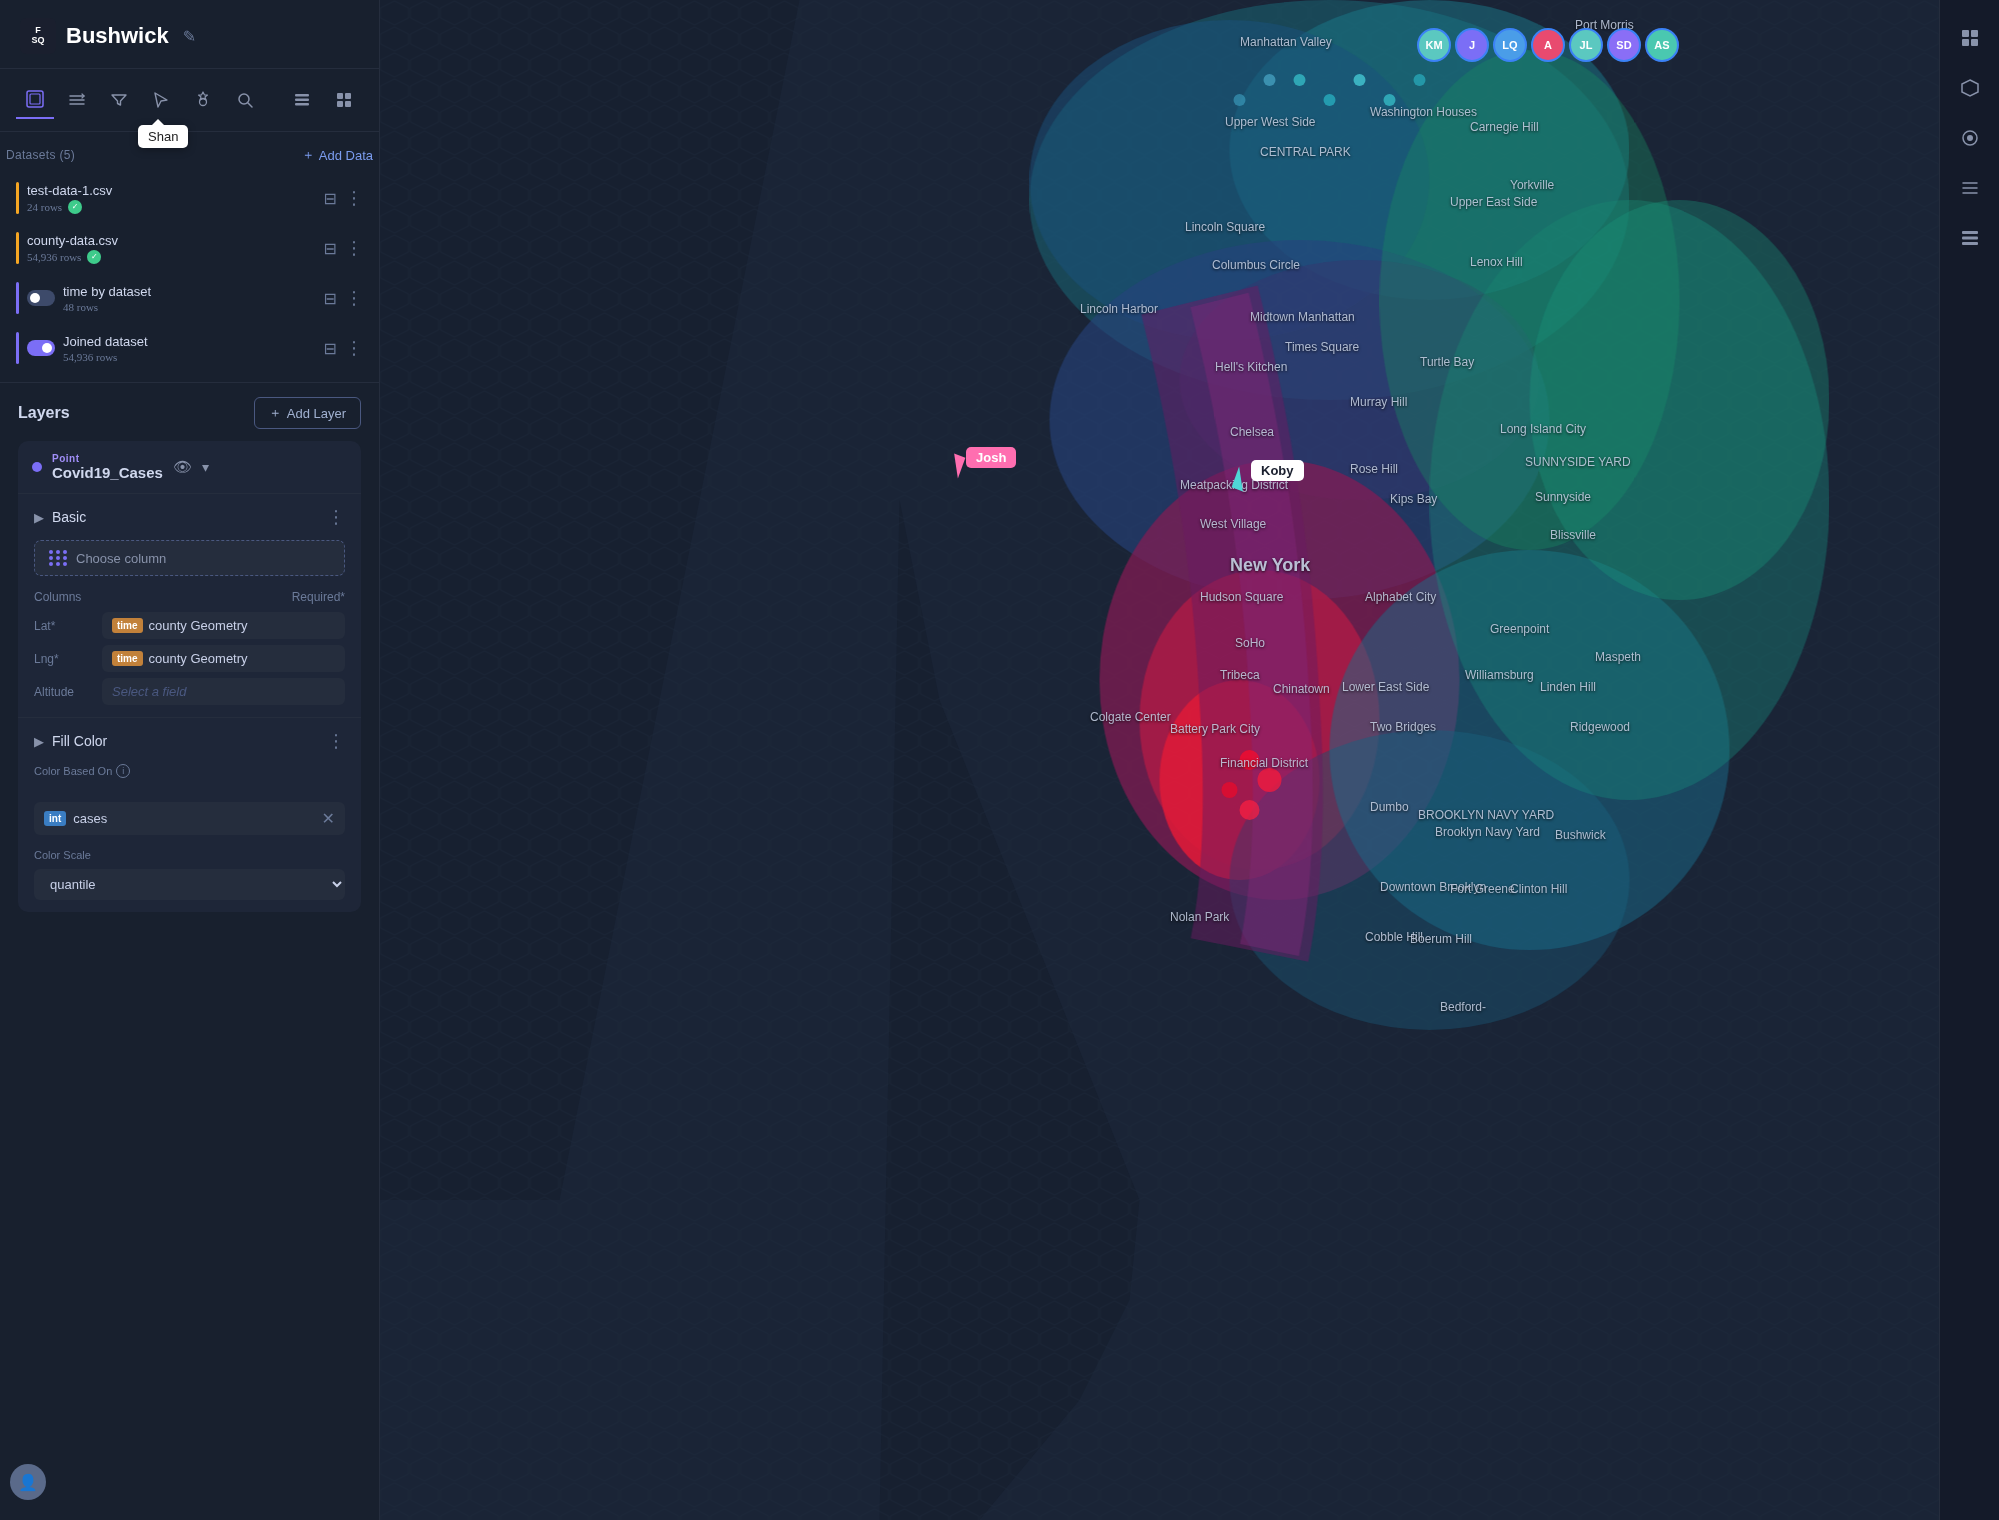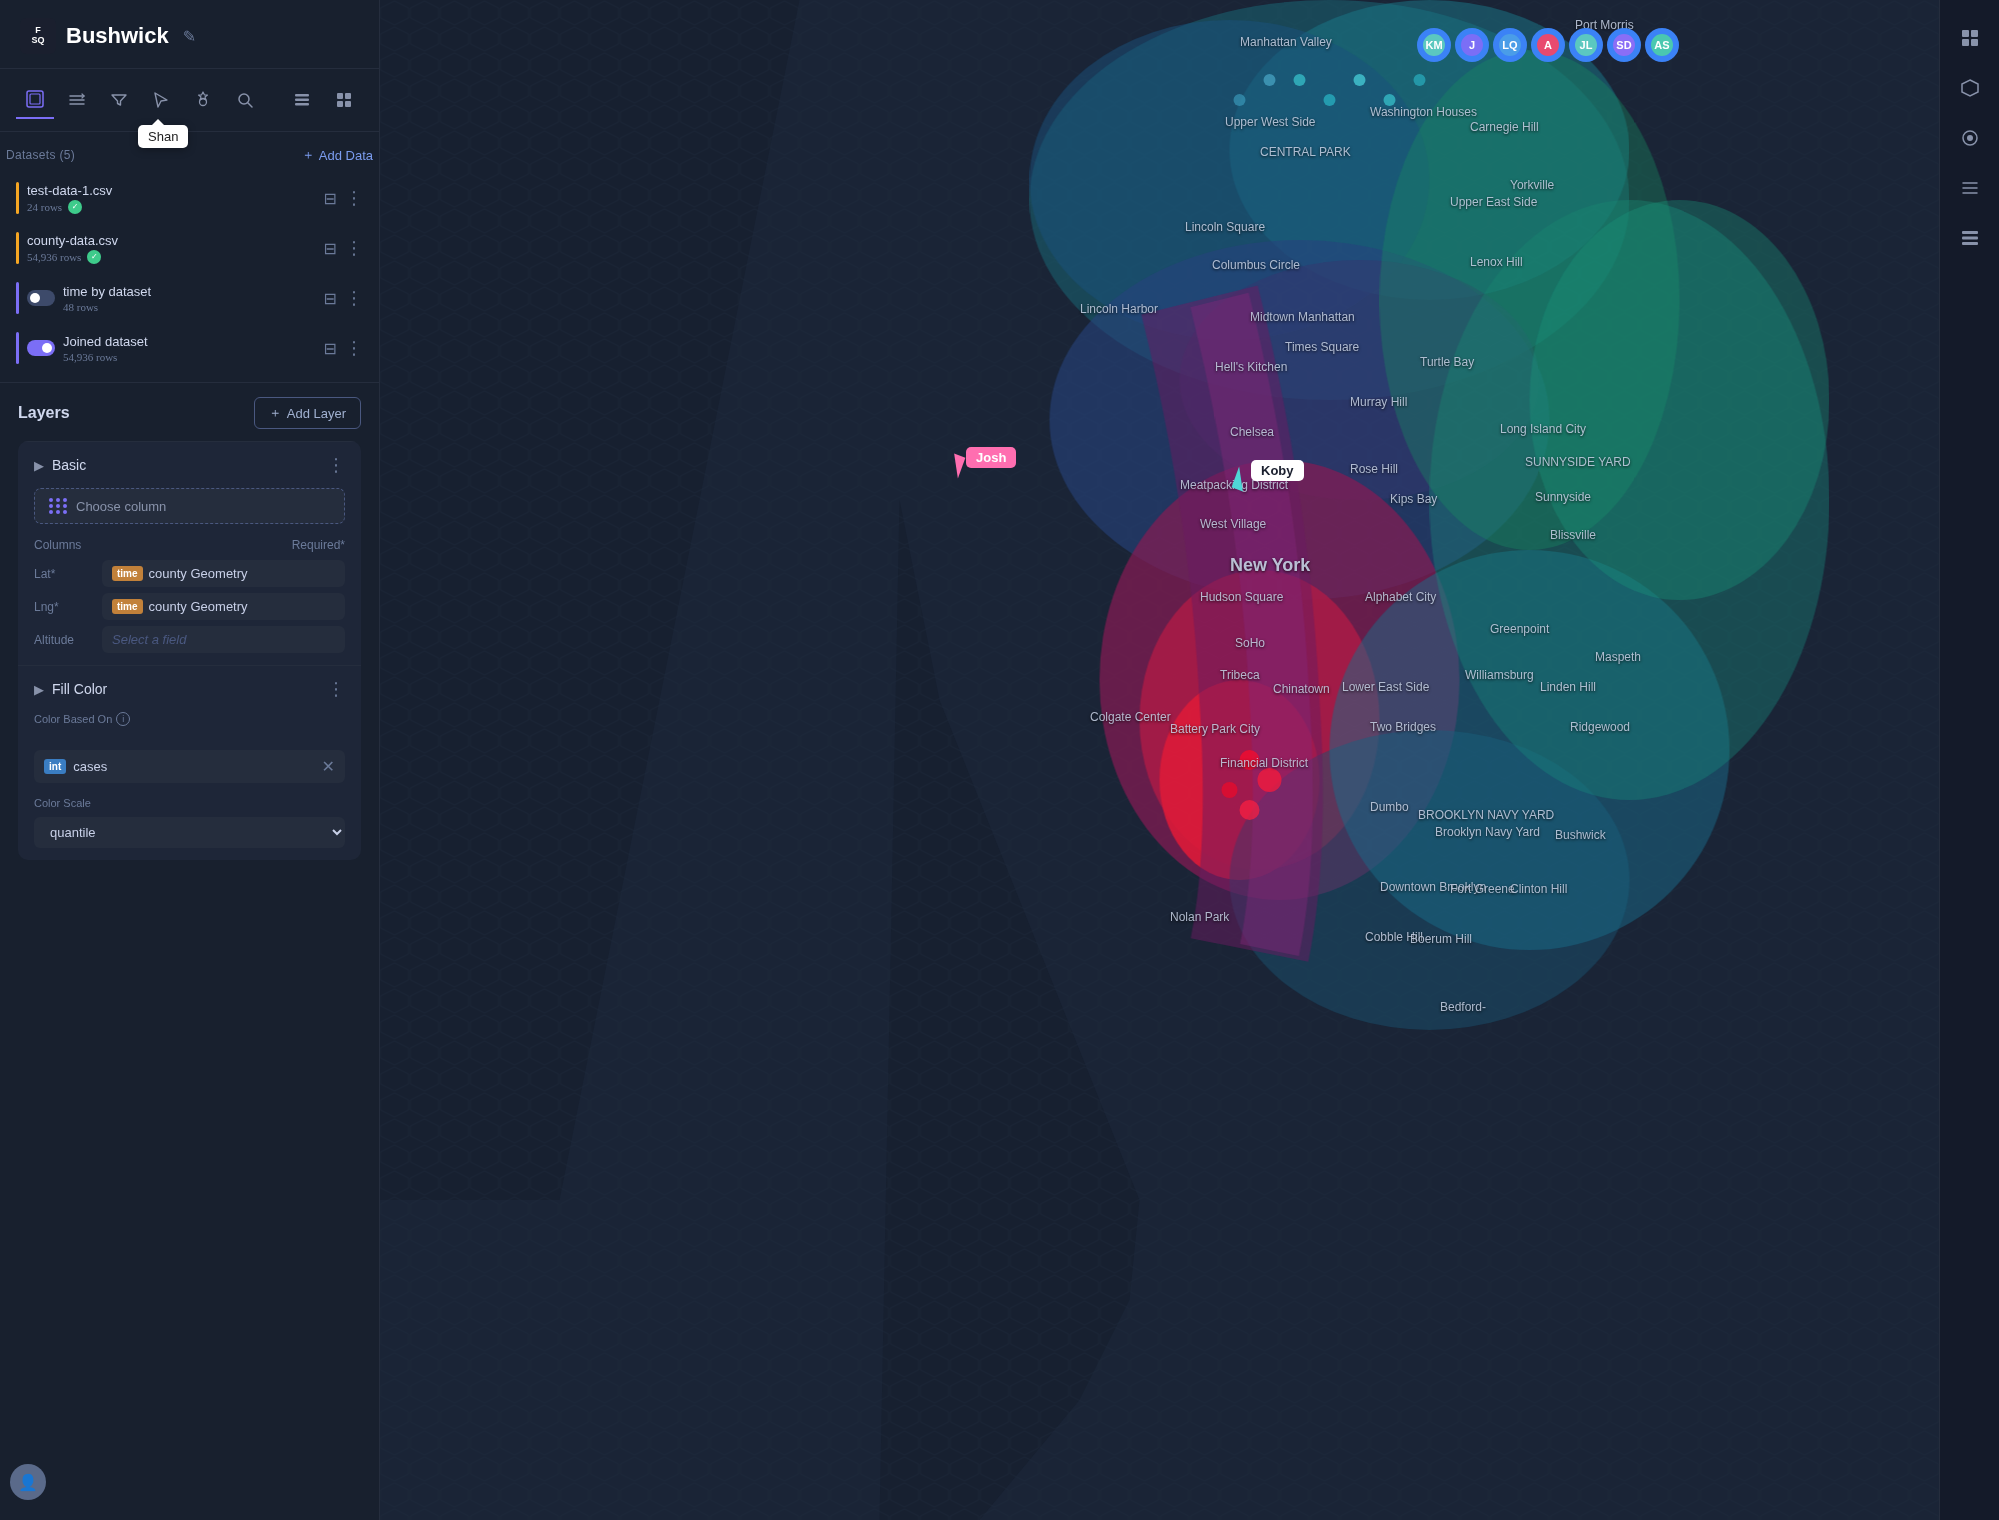--- a/index.html
+++ b/index.html
@@ -490,21 +490,21 @@
     .avatar {
       width: 34px;
       height: 34px;
       border-radius: 50%;
       display: flex;
       align-items: center;
       justify-content: center;
       font-size: 11px;
       font-weight: 700;
       color: #fff;
-      border: 6px solid #3b82f6;
+      border: 2px solid #3b82f6;
       cursor: pointer;
     }
 
     
     .map-right-sidebar {
       position: absolute;
       right: 0;
       top: 0;
       width: 60px;
       height: 100%;
@@ -739,20 +739,29 @@
   <div class="layers-section">
     <div class="layers-header">
       <span class="layers-title">Layers</span>
       <button class="add-layer-btn">
         <span>＋</span>
         <span>Add Layer</span>
       </button>
     </div>
 
     <div class="layer-card">
+      <div class="layer-card-header">
+        <div style="width:10px;height:10px;border-radius:50%;background:#7b6ef6;"></div>
+        <div>
+          <div class="layer-type-badge">Point</div>
+          <div class="layer-name">Covid19_Cases</div>
+        </div>
+        <span class="layer-eye">👁</span>
+        <span class="layer-chevron">▾</span>
+      </div>
 
       <div class="subsection">
         <div class="subsection-header">
           <span class="subsection-toggle">▶</span>
           <span class="subsection-title">Basic</span>
           <span class="subsection-menu">⋮</span>
         </div>
 
         <button class="choose-column-btn">
           <div class="dots-icon">

